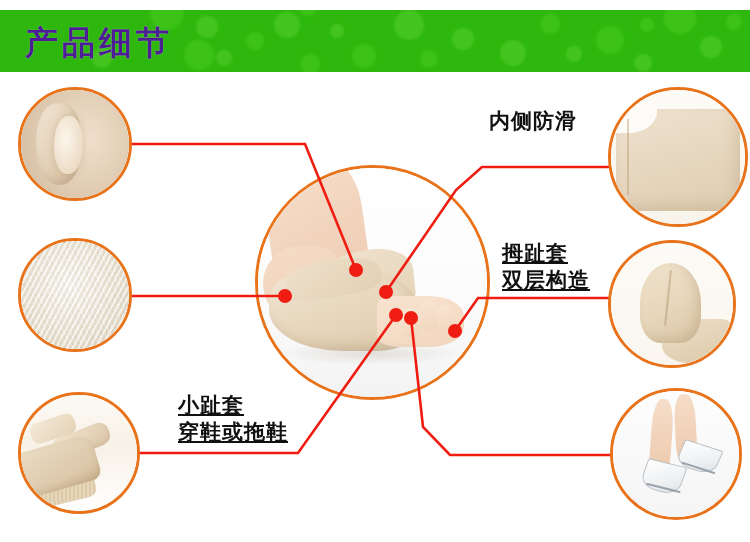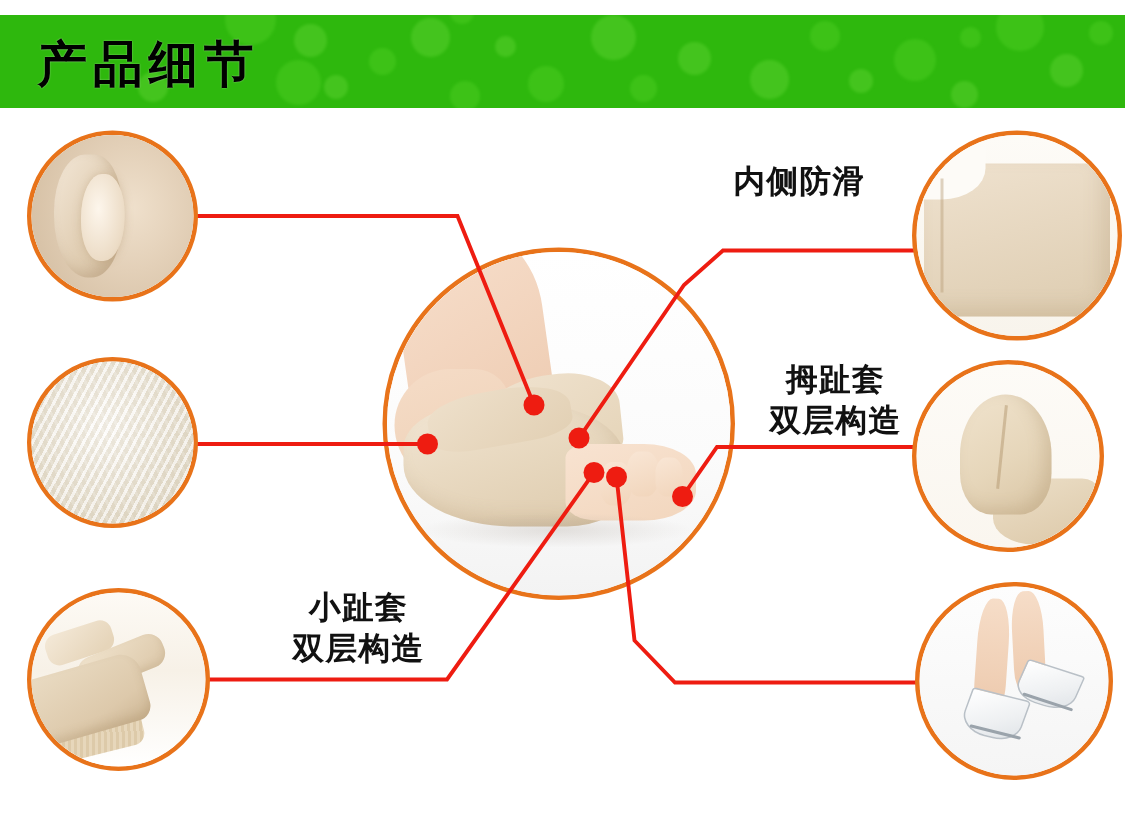--- a/index.html
+++ b/index.html
@@ -15,21 +15,21 @@
   
   .banner{
     position:absolute;left:0;top:10px;width:750px;height:62px;
     background:#2eb80d;
     overflow:hidden;
   }
   .bokeh{position:absolute;border-radius:50%;background:#45c81d;opacity:.65;filter:blur(1px);}
   .bokeh.soft{background:#5ad12f;opacity:.5;}
   .banner-title{
     position:absolute;left:25px;top:11px;
-    font-size:33px;font-weight:bold;color:#000000;
+    font-size:33px;font-weight:bold;color:#4c1d95;
     letter-spacing:4px;
     font-family:"DejaVu Sans","Liberation Sans",sans-serif;
     text-shadow:0 0 1px rgba(255,255,255,.6);
     white-space:nowrap;z-index:3;
   }
 
   
   .wires{position:absolute;left:0;top:0;width:750px;height:542px;pointer-events:none;z-index:4;}
 
   
@@ -52,21 +52,21 @@
 
   
   .lbl{
     position:absolute;z-index:6;
     font-family:"DejaVu Sans","Liberation Sans",sans-serif;
     font-weight:bold;color:#111111;
     font-size:21px;line-height:27px;
     white-space:pre-line;
     letter-spacing:1px;
   }
-  .lbl.c{text-align:center;}
+  .lbl.c{text-align:left;text-decoration:underline;}
 
   
   
   .art-sleeve{
     background:
       radial-gradient(ellipse 60% 70% at 62% 45%, #efe0cc 0%, #e3d0b8 55%, #d8c3a8 100%),
       #ece0cf;
   }
   .art-sleeve:before{
     content:"";position:absolute;left:14%;top:12%;width:42%;height:76%;
@@ -339,16 +339,16 @@
   </div>
 
 
   <div class="lbl" style="left:489px;top:108px;">内侧防滑</div>
 
 
   <div class="lbl c" style="left:502px;top:240px;width:110px;">拇趾套
 双层构造</div>
 
   <div class="lbl c" style="left:178px;top:392px;width:122px;">小趾套
-双层构造</div>
+穿鞋或拖鞋</div>
 
 
 </div>
 
 </body></html>

